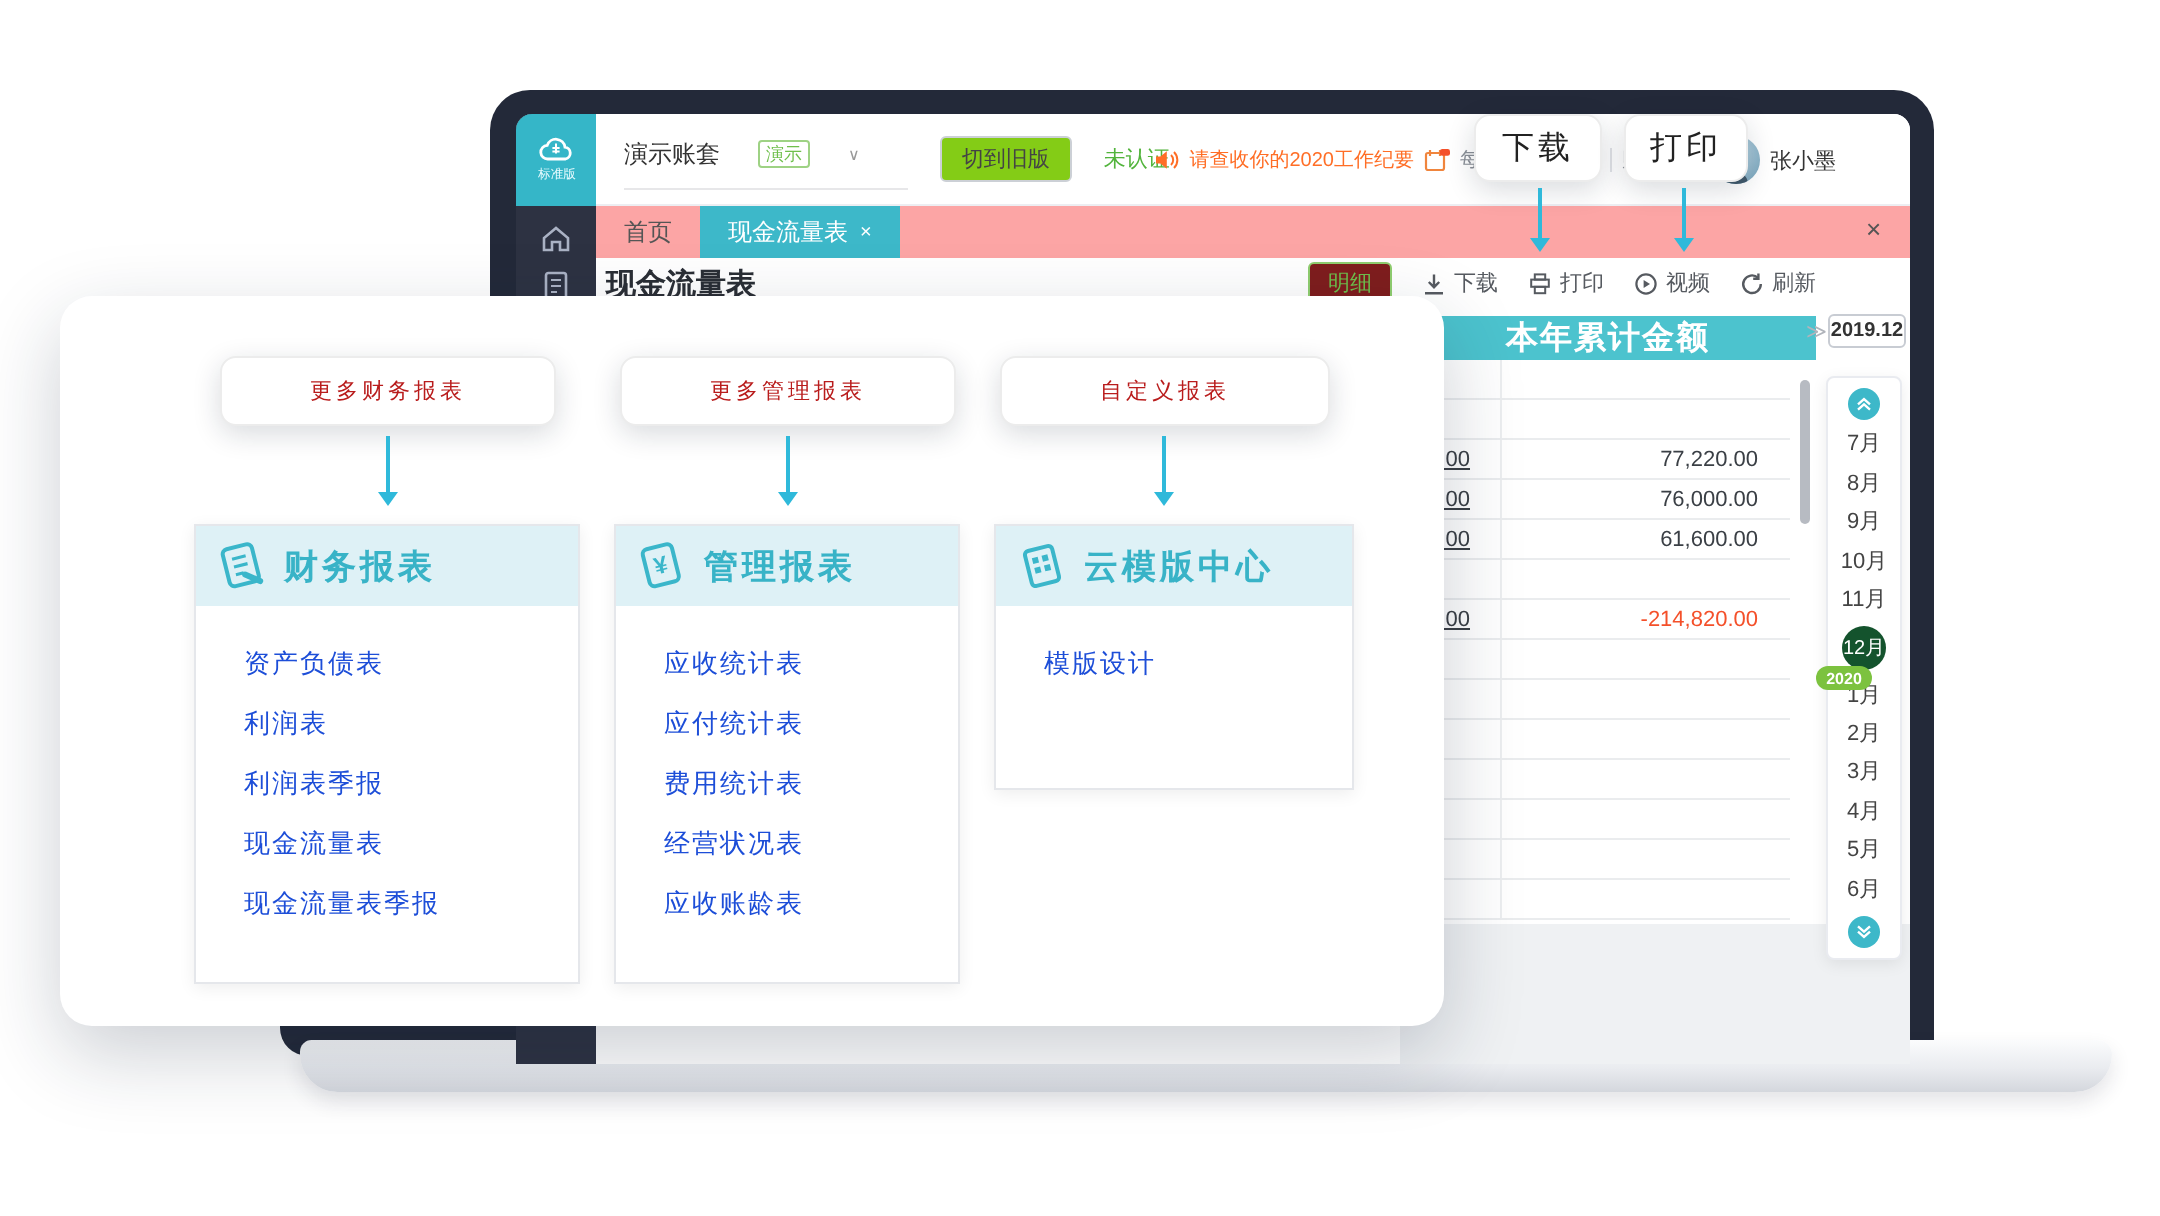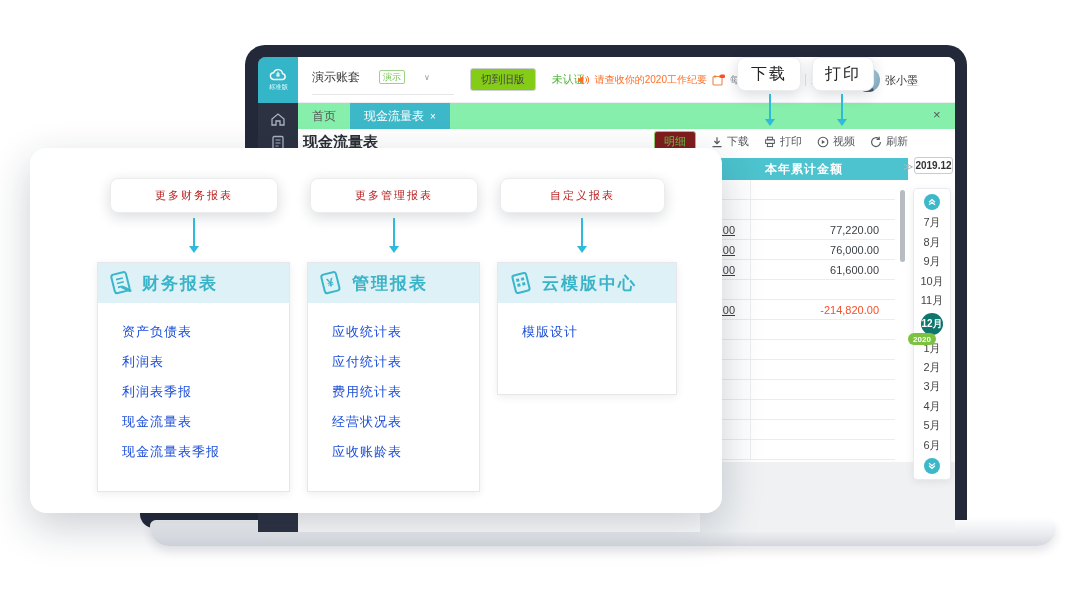--- a/index.html
+++ b/index.html
@@ -44,36 +44,36 @@
   .notice-txt { font-size:10px; color:#ff6e26; white-space:nowrap; }
   .promo-txt { font-size:10px; color:#8a8f97; white-space:nowrap; overflow:hidden; max-width:70px; }
   .promo2-txt { font-size:10px; color:#8a8f97; white-space:nowrap; overflow:hidden; max-width:46px; }
   .vdiv { width:1px; height:12px; background:#e2e4e8; }
   .avatar { width:24px; height:24px; border-radius:50%;
     background:radial-gradient(circle at 35% 30%,#cfe6f0,#6e9cb5); display:flex;
     align-items:flex-end; justify-content:center; overflow:hidden; }
   .user-name { font-size:11px; color:#333; white-space:nowrap; }
 
   
-  .tabbar { left:40px; top:46px; width:657px; height:26px; background:#86efac; display:flex; }
+  .tabbar { left:40px; top:46px; width:657px; height:26px; background:#fca5a5; display:flex; }
   .tab { display:flex; align-items:center; padding:0 14px; font-size:12px; color:#555; }
   .tab-active { background:#3db8c9; color:#fff; gap:6px; }
   .tab-close-x { font-size:10px; }
   .bar-close { left:675px; top:50px; font-size:13px; color:#555; }
 
   
   .page-title { left:45px; top:76px; font-size:15px; font-weight:bold; color:#2a2e35; }
   .toolbar { right:47px; top:74px; position:absolute; display:flex; align-items:center; gap:15px; }
   .detail-btn { font-size:11px; color:#6fbf4c; border:1px solid #8fce6f; border-radius:3px;
     padding:2px 9px; background:#7f1d1d; }
   .tb-item { display:flex; align-items:center; gap:4px; font-size:11px; color:#565a60; }
 
   
   .grid { left:442px; top:101px; width:208px; }
-  .t-header { height:22px; background:#4cc3ce; color:#fff; font-size:12px; font-weight:bold;
+  .t-header { height:22px; background:#4cc3ce; color:#fff; font-size:16px; font-weight:bold;
     display:flex; align-items:center; justify-content:center; letter-spacing:1px; }
   .t-body { position:relative; background:#fff; }
   .t-vline { position:absolute; left:50px; top:0; bottom:0; width:1px; background:#eceef0; }
   .t-row { height:20px; width:195px; border-bottom:1px solid #eaecee; position:relative; }
   .cell-l { position:absolute; right:160px; top:4px; font-size:11px; color:#3a3f45;
     text-decoration:underline; white-space:nowrap; }
   .cell-r { position:absolute; right:16px; top:4px; font-size:11px; color:#3a3f45; white-space:nowrap; }
   .neg { color:#f4502a; }
   .t-scroll { position:absolute; left:200px; top:10px; width:5px; height:72px;
     background:#b7bbc2; border-radius:3px; }
@@ -84,22 +84,22 @@
   .date-box { left:656px; top:100px; width:39px; height:17px; border:1px solid #c8ccd3;
     border-radius:3px; background:#fff; font-size:10px; font-weight:bold; color:#333;
     display:flex; align-items:center; justify-content:center; }
   .rail { left:655px; top:131px; width:38px; height:292px; background:#fff;
     border:1px solid #e9ebf0; border-radius:4px; box-shadow:0 2px 8px rgba(0,0,0,.08);
     display:flex; flex-direction:column; align-items:center; justify-content:space-between;
     padding:5px 0; z-index:6; }
   .m-item { font-size:11px; color:#444; line-height:13px; }
   .m-circle { width:16px; height:16px; border-radius:50%; background:#3db8c9;
     display:flex; align-items:center; justify-content:center; }
-  .m-active { width:22px; height:22px; border-radius:50%; background:#0f766e; color:#fff;
-    font-size:10px; display:flex; align-items:center; justify-content:center;font-weight:bold; }
+  .m-active { width:22px; height:22px; border-radius:50%; background:#14532d; color:#fff;
+    font-size:10px; display:flex; align-items:center; justify-content:center; }
   .year-badge { position:absolute; left:-6px; top:144px; width:28px; height:12px;
     background:#7cc23f; border-radius:7px; color:#fff; font-size:8px; font-weight:bold;
     display:flex; align-items:center; justify-content:center; }
 
   
   .chip { background:#fff; border:1px solid #ececec; border-radius:8px;
     box-shadow:0 4px 14px rgba(20,30,50,.16); display:flex; align-items:center;
     justify-content:center; z-index:12; }
   .chip-sm { font-size:16px; color:#222; letter-spacing:2px; }
   .chip-lg { font-size:11px; color:#b91c1c; letter-spacing:2px; }

